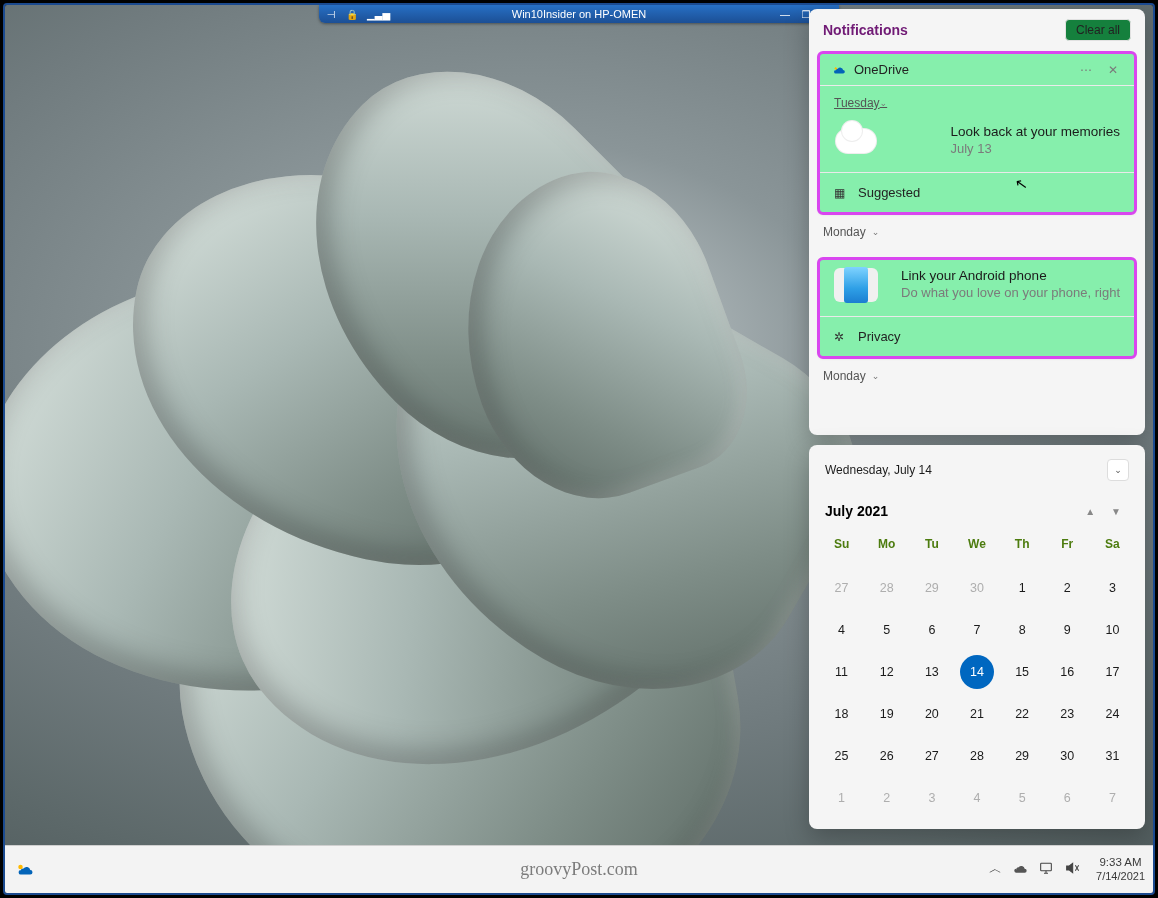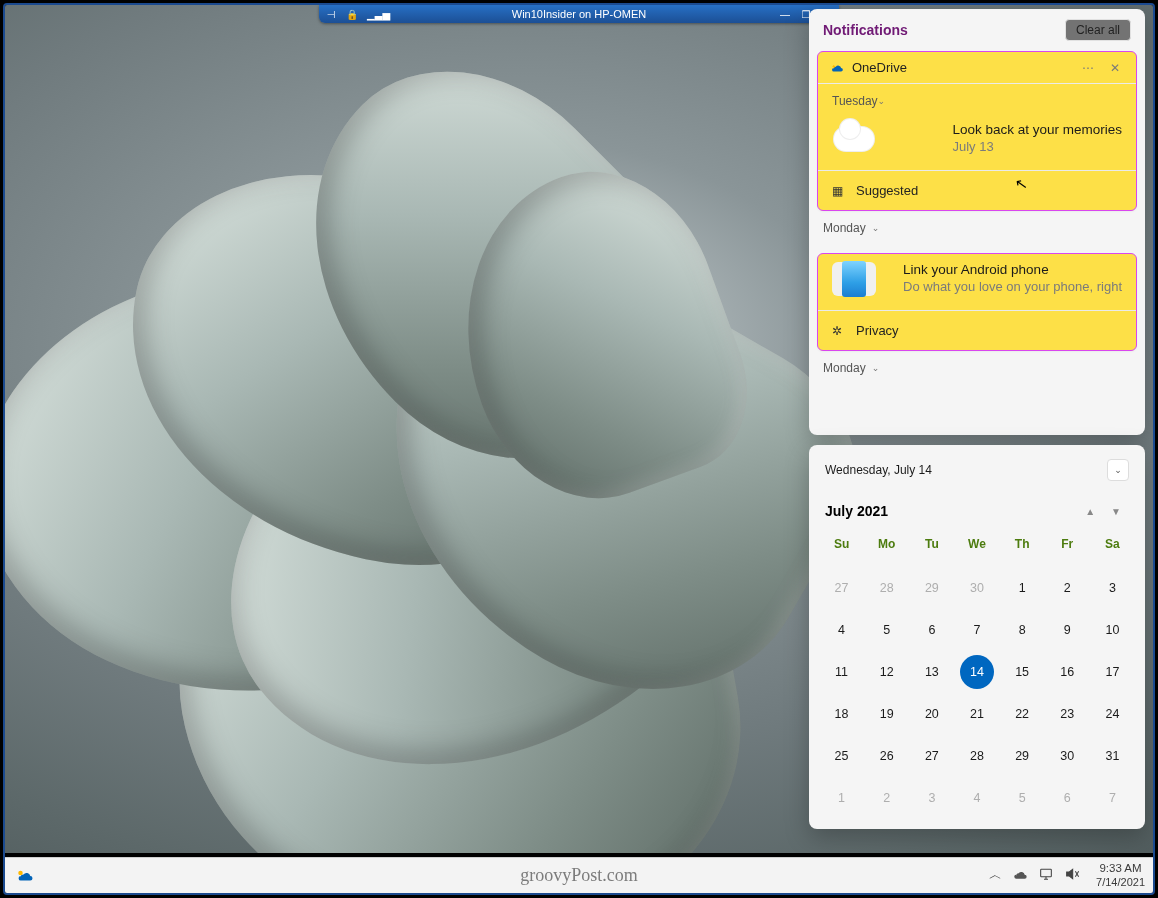--- a/index.html
+++ b/index.html
@@ -32,31 +32,31 @@
   .remote-bar span.icon { font-size: 10px; display: inline-block; width: 12px; text-align: center; }
 
   
   .panels { position: absolute; top: 4px; right: 8px; width: 336px; display: flex; flex-direction: column; gap: 10px; }
   .panel { background: #f5f5f5; border-radius: 8px; box-shadow: 0 8px 24px rgba(0,0,0,.25); overflow: hidden; }
 
   
   .notif-header { display: flex; align-items: center; justify-content: space-between;
     padding: 10px 14px; }
   .notif-header h2 { font-size: 14px; font-weight: 600; color: #701a75; }
-  .clear-all { font-size: 12px; background: #737373; border: 1px solid #e1e1e1; padding: 3px 10px;
+  .clear-all { font-size: 12px; background: #15803d; border: 1px solid #e1e1e1; padding: 3px 10px;
     border-radius: 4px; cursor: pointer; color: #222; }
 
-  .notif-card { background: #fde047; margin: 0 8px; border-radius: 6px; border: 1px solid #d946ef; box-shadow: 0 1px 2px rgba(0,0,0,.04); }
+  .notif-card { background: #86efac; margin: 0 8px; border-radius: 6px; border: 3px solid #d946ef; box-shadow: 0 1px 2px rgba(0,0,0,.04); }
   .card-head { display: flex; align-items: center; padding: 8px 12px; gap: 8px;
     border-bottom: 1px solid #ebebeb; }
   .app-icon { width: 14px; height: 14px; display: inline-flex; align-items: center; justify-content: center; font-size: 11px; }
   .app-name { font-size: 13px; color: #222; flex: 1; }
   .card-head .dots, .card-head .xbtn { color: #7a7a7a; font-size: 12px; cursor: pointer; padding: 0 4px; }
 
-  .day-group { padding: 10px 14px 6px; font-size: 12px; color: #555; display: flex; align-items: center; gap: 0; cursor: pointer; }
+  .day-group { padding: 10px 14px 6px; font-size: 12px; color: #555; display: flex; align-items: center; gap: 0; cursor: pointer; text-decoration: underline; }
   .chev { font-size: 9px; color: #777; }
 
   .notif-item { display: flex; gap: 14px; padding: 8px 14px 14px; justify-content: space-between; }
   .notif-thumb { width: 44px; height: 34px; background: #f0f0f0; border-radius: 6px; flex-shrink: 0; display:flex; align-items:center; justify-content:center; }
   .notif-thumb.cloud { background: transparent; }
   .cloud-shape { width: 40px; height: 24px; background: #fff; border-radius: 20px; position: relative;
     box-shadow: 0 0 0 1px #eee; }
   .cloud-shape::before { content:''; position:absolute; width:20px; height:20px; background:#fff; border-radius:50%; top:-8px; left:6px; box-shadow: 0 0 0 1px #eee; }
   .phone-shape { width: 24px; height: 36px; background: linear-gradient(#7fd3ff, #2e9fe6 60%, #1b7ed1); border-radius: 3px; }
   .notif-title { font-size: 13.5px; color: #1b1b1b; }
@@ -82,21 +82,21 @@
   .cal-nav { color: #888; font-size: 10px; padding: 0 8px; cursor: pointer; }
 
   .cal-grid { display: grid; grid-template-columns: repeat(7, 1fr); padding: 0 10px 14px; row-gap: 8px; }
   .dow { font-size: 12px; color: #4d7c0f; font-weight: 700; text-align: center; padding: 8px 0 12px; }
   .day { font-size: 12.5px; color: #1b1b1b; text-align: center; height: 34px;
     display: flex; align-items: center; justify-content: center; border-radius: 50%; cursor: pointer; }
   .day.muted { color: #aeaeae; }
   .day.today { background: #0067c0; color: #fff; width: 34px; margin: 0 auto; }
 
   
-  .taskbar { position: absolute; bottom: 0; left: 0; right: 0; height: 36px;
+  .taskbar { position: absolute; bottom: 0; left: 0; right: 0; height: 48px;
     background: #f3f3f3; border-top: 1px solid #cfcfcf; display: flex; align-items: center;
     padding: 0 8px; }
   .taskbar-left { flex: 1; display: flex; align-items: center; }
   .tb-icon { width: 24px; height: 24px; display: flex; align-items: center; justify-content: center; font-size: 14px; }
   .watermark { position: absolute; left: 50%; transform: translateX(-50%); color: #7c7c7c;
     font-family: Georgia, serif; font-size: 18px; }
   .tray { display: flex; align-items: center; gap: 10px; color: #3a3a3a; font-size: 13px; }
   .tray .ticon { cursor: pointer; }
   .clock { text-align: right; font-size: 11px; line-height: 1.2; padding-left: 6px; cursor: pointer; }
   .clock div:first-child { font-size: 11.5px; text-align: center; }

